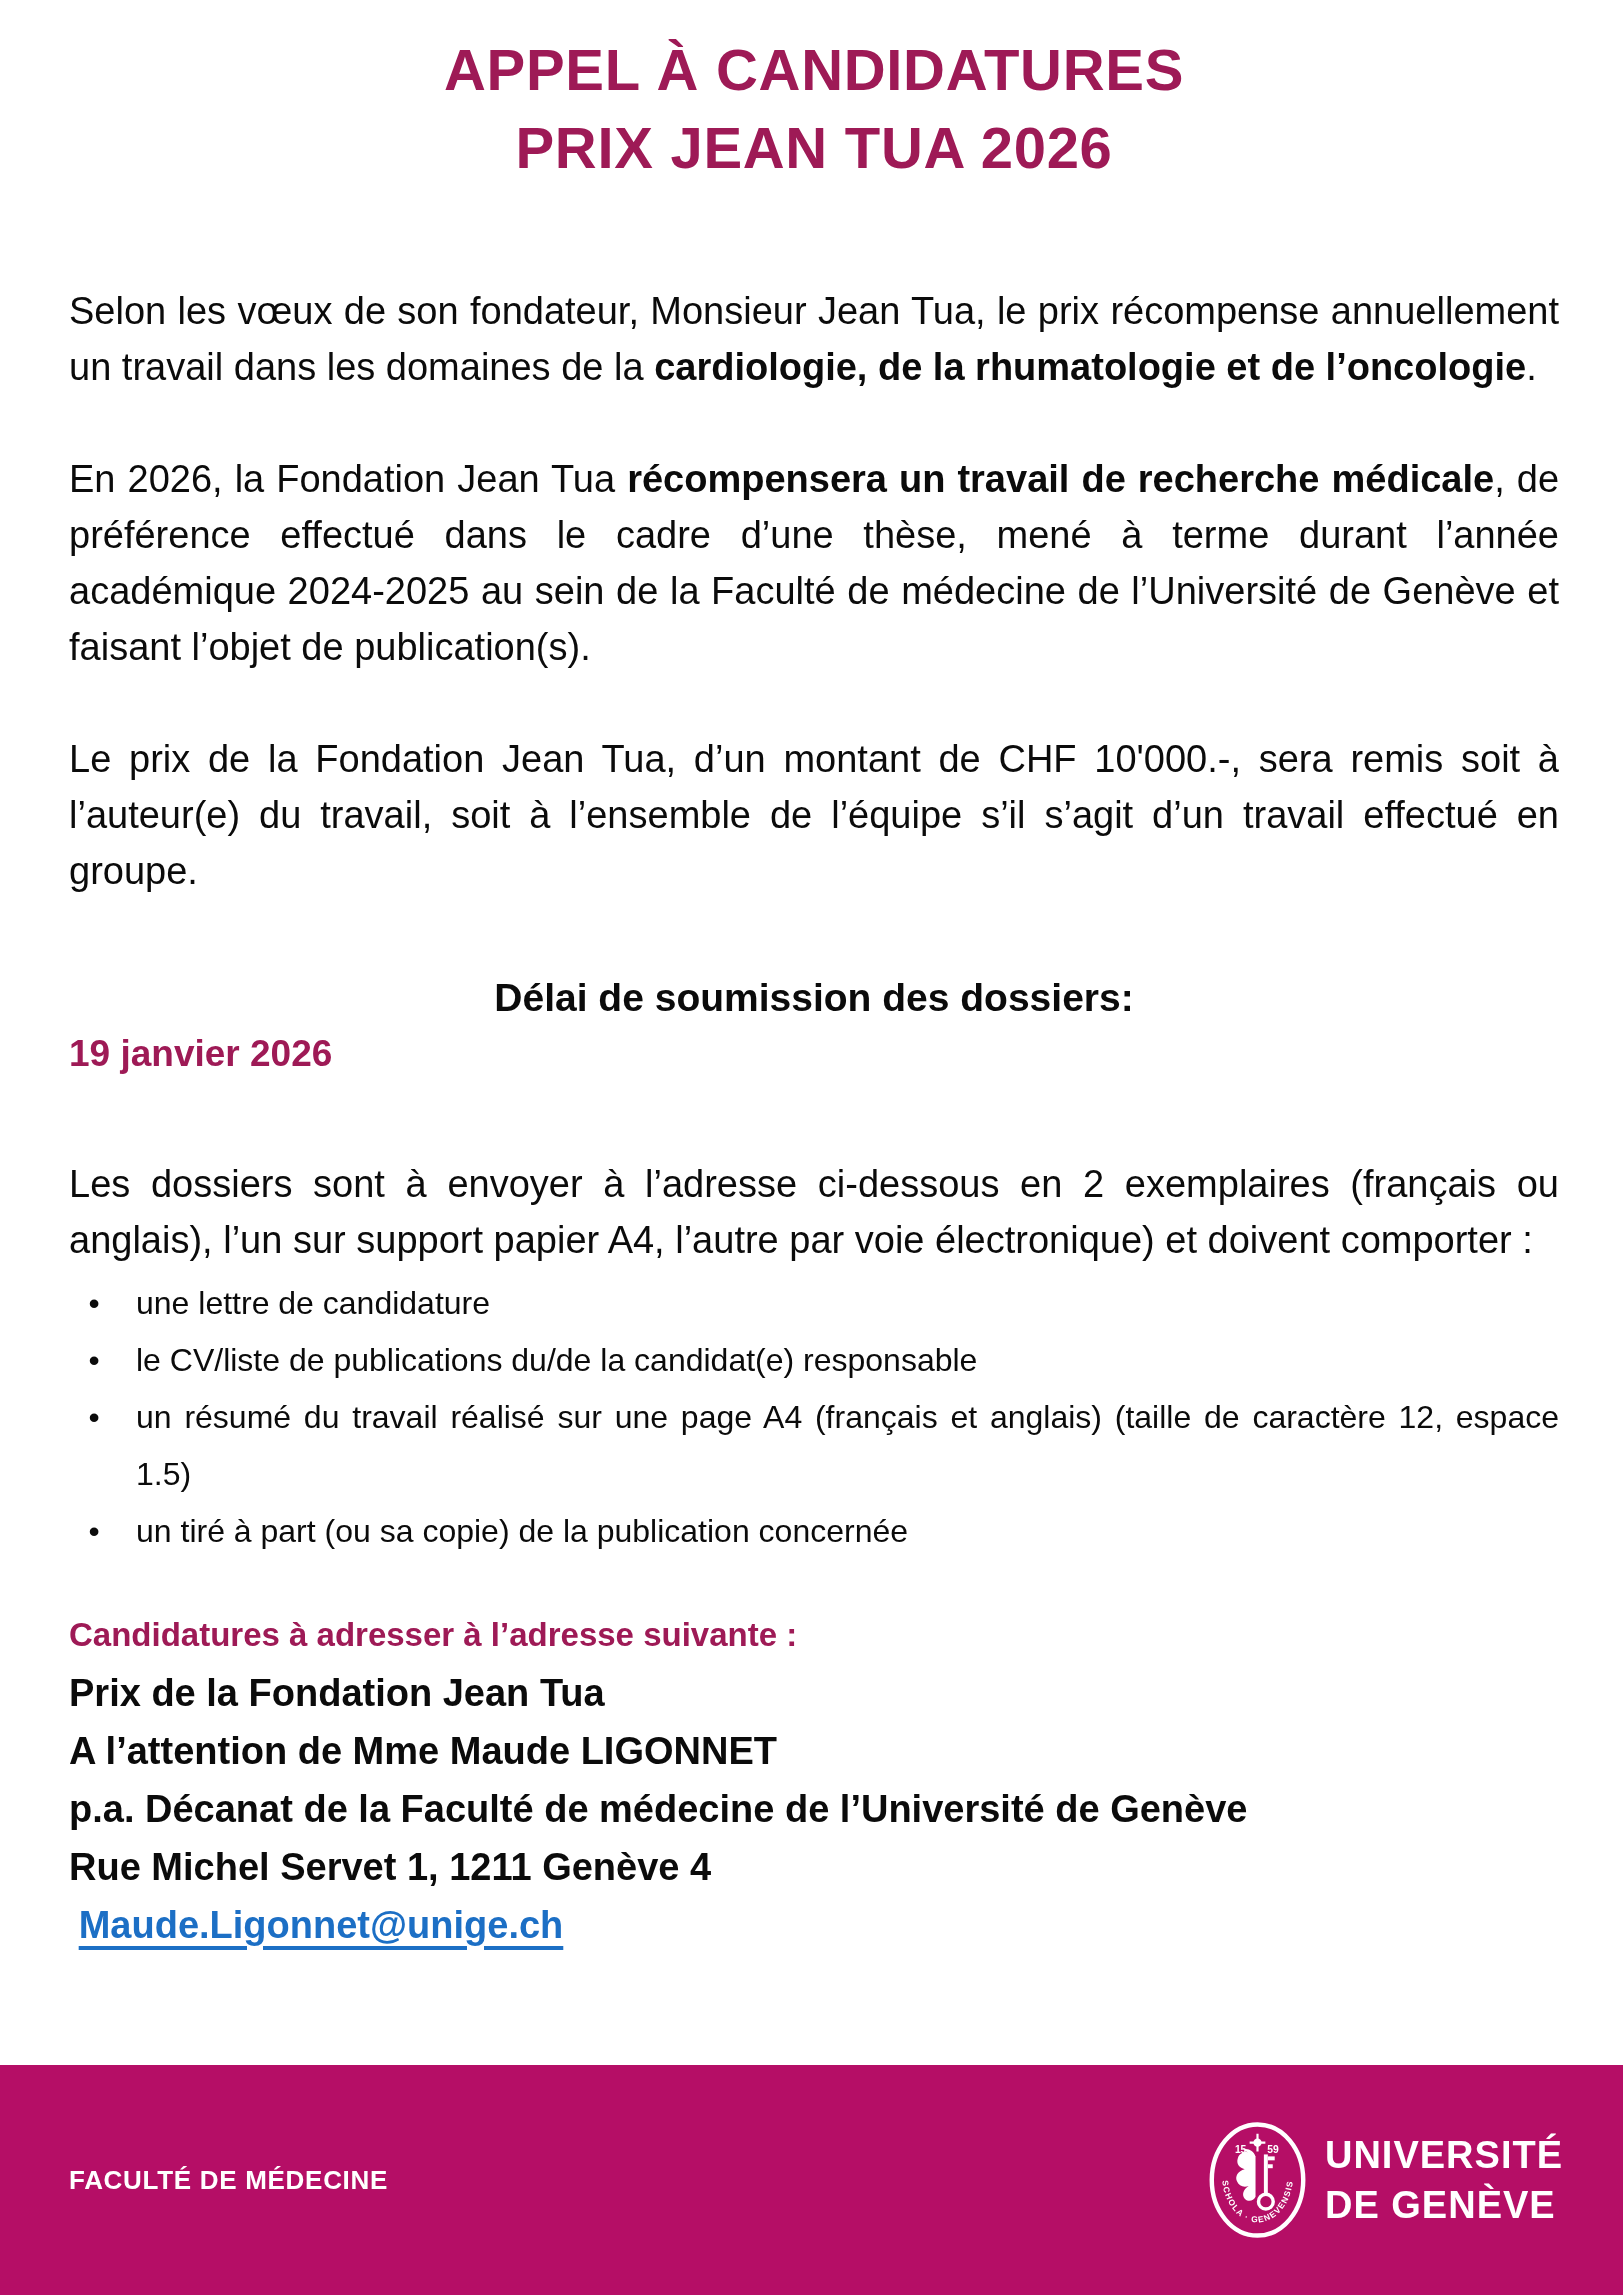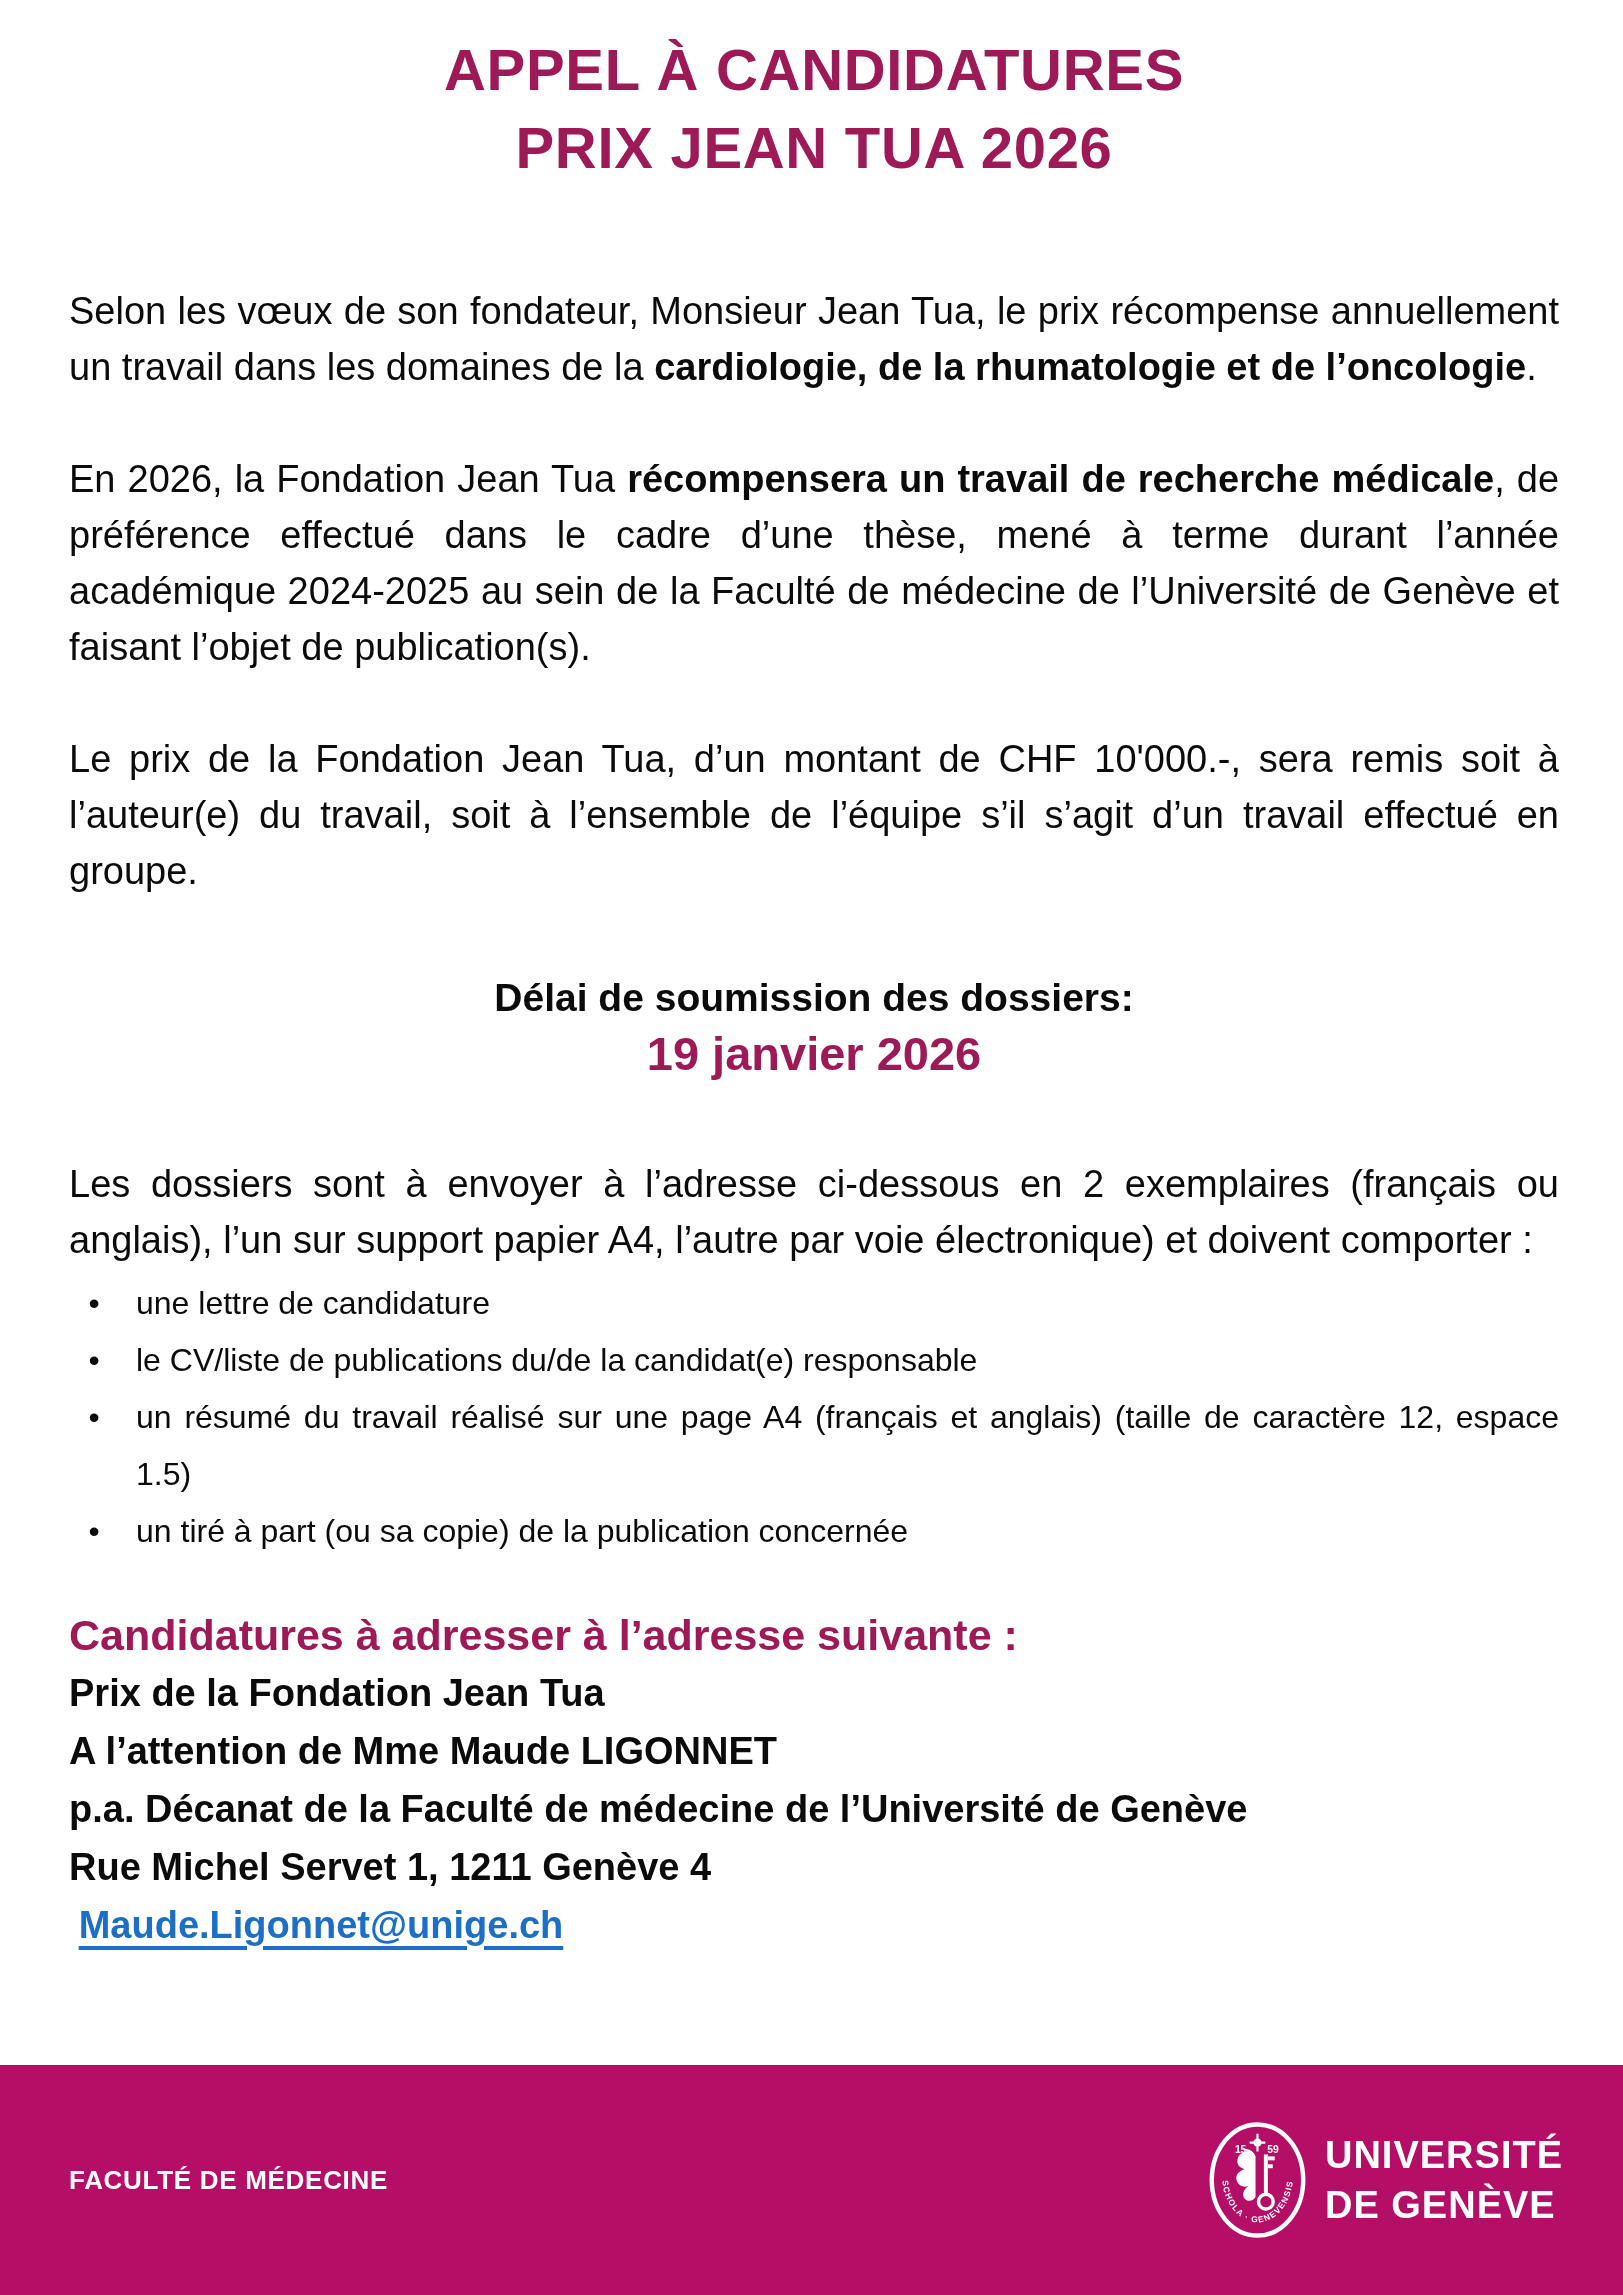--- a/index.html
+++ b/index.html
@@ -46,23 +46,22 @@
 
   .deadline-label{
     margin:71px 0 0 0;
     text-align:center;
     font-weight:700;
     font-size:39px;
     line-height:56px;
   }
   .deadline-date{
     margin:0;
-    text-align:center;
-    font-weight:700;
-    font-size:47px;
+    font-weight:700;
+    font-size:37px;
     line-height:56px;
     color:var(--accent);
   }
 
   ul.requirements{
     list-style:none;
     margin:7px 0 0 0;
     padding:0;
     font-size:32px;
     line-height:57px;
@@ -76,21 +75,21 @@
     display:inline-block;
     width:67px;
     text-indent:0;
     padding-left:19.4px;
   }
 
   .contact-heading{
     margin:46px 0 0 0;
     color:var(--accent);
     font-weight:700;
-    font-size:43px;
+    font-size:33px;
     line-height:58px;
   }
   .addr{
     margin:0;
     font-weight:700;
     font-size:38px;
     line-height:58px;
   }
   .email-line{
     margin:0;

